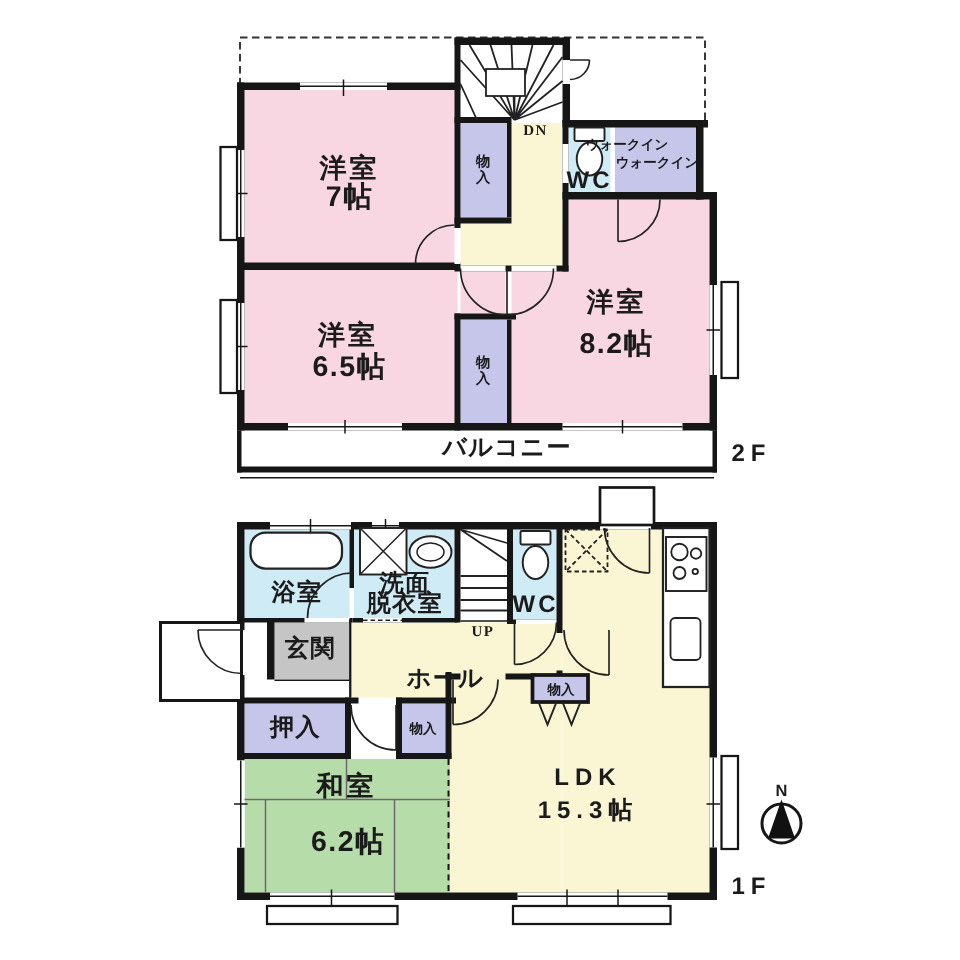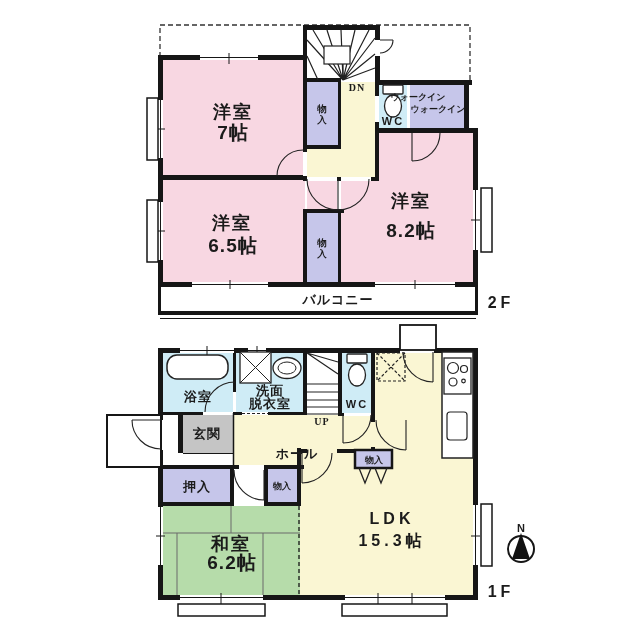--- a/index.html
+++ b/index.html
@@ -3,24 +3,24 @@
 <meta charset="utf-8">
 <style>
   html,body{margin:0;padding:0;background:#fff;}
   #plan{position:relative;width:640px;height:640px;background:var(--paper,#fff);overflow:hidden;
         font-family:"Liberation Sans","DejaVu Sans",sans-serif;}
   #plan svg{position:absolute;left:0;top:0;}
   .lbl{position:absolute;transform:translate(-50%,-50%);color:#1b1b1b;white-space:nowrap;
        line-height:1;text-align:center;font-weight:700;}
   .rm{font-size:18px;letter-spacing:2px;}
   .sz{font-size:19px;letter-spacing:1px;}
-  .sm{font-size:13px;font-weight:700;letter-spacing:1px;}
+  .sm{font-size:16px;font-weight:700;letter-spacing:1px;}
   .xs{font-size:9px;font-weight:700;letter-spacing:0;}
   .vert{white-space:normal;word-break:break-all;width:12px;line-height:1.2;font-size:9.5px;}
-  .wc{font-size:11px;letter-spacing:2px;}
+  .wc{font-size:16px;letter-spacing:2px;}
   .dir{font-size:10px;letter-spacing:1px;font-family:Liberation Serif, serif;}
   .flr{font-size:16px;letter-spacing:4px;font-weight:700;}
   .ldk{font-size:16px;letter-spacing:4px;}
   .north{font-size:11px;}
   svg *{vector-effect:none;}
 </style>
 </head>
 <body>
 
 <div id="plan">
@@ -291,19 +291,19 @@
   <div class="lbl sm" style="left:198px;top:396px">浴室</div>
   <div class="lbl sm" style="left:270px;top:390px">洗面</div>
   <div class="lbl sm" style="left:270px;top:403px">脱衣室</div>
   <div class="lbl dir" style="left:322px;top:422px">UP</div>
   <div class="lbl wc" style="left:357px;top:404px">WC</div>
   <div class="lbl sm" style="left:207px;top:433px">玄関</div>
   <div class="lbl sm" style="left:297px;top:453px">ホール</div>
   <div class="lbl sm" style="left:197px;top:486px">押入</div>
   <div class="lbl xs" style="left:282px;top:486px">物入</div>
   <div class="lbl xs" style="left:374px;top:460px">物入</div>
-  <div class="lbl rm" style="left:231px;top:544px">和室</div>
+  <div class="lbl rm" style="left:231px;top:524px">和室</div>
   <div class="lbl sz" style="left:232px;top:562px">6.2帖</div>
   <div class="lbl ldk" style="left:392px;top:519px">LDK</div>
   <div class="lbl ldk" style="left:392px;top:541px">15.3帖</div>
   <div class="lbl flr" style="left:501px;top:592px">1F</div>
   <div class="lbl north" style="left:521px;top:528px">N</div>
 </div>
 
 </body></html>

